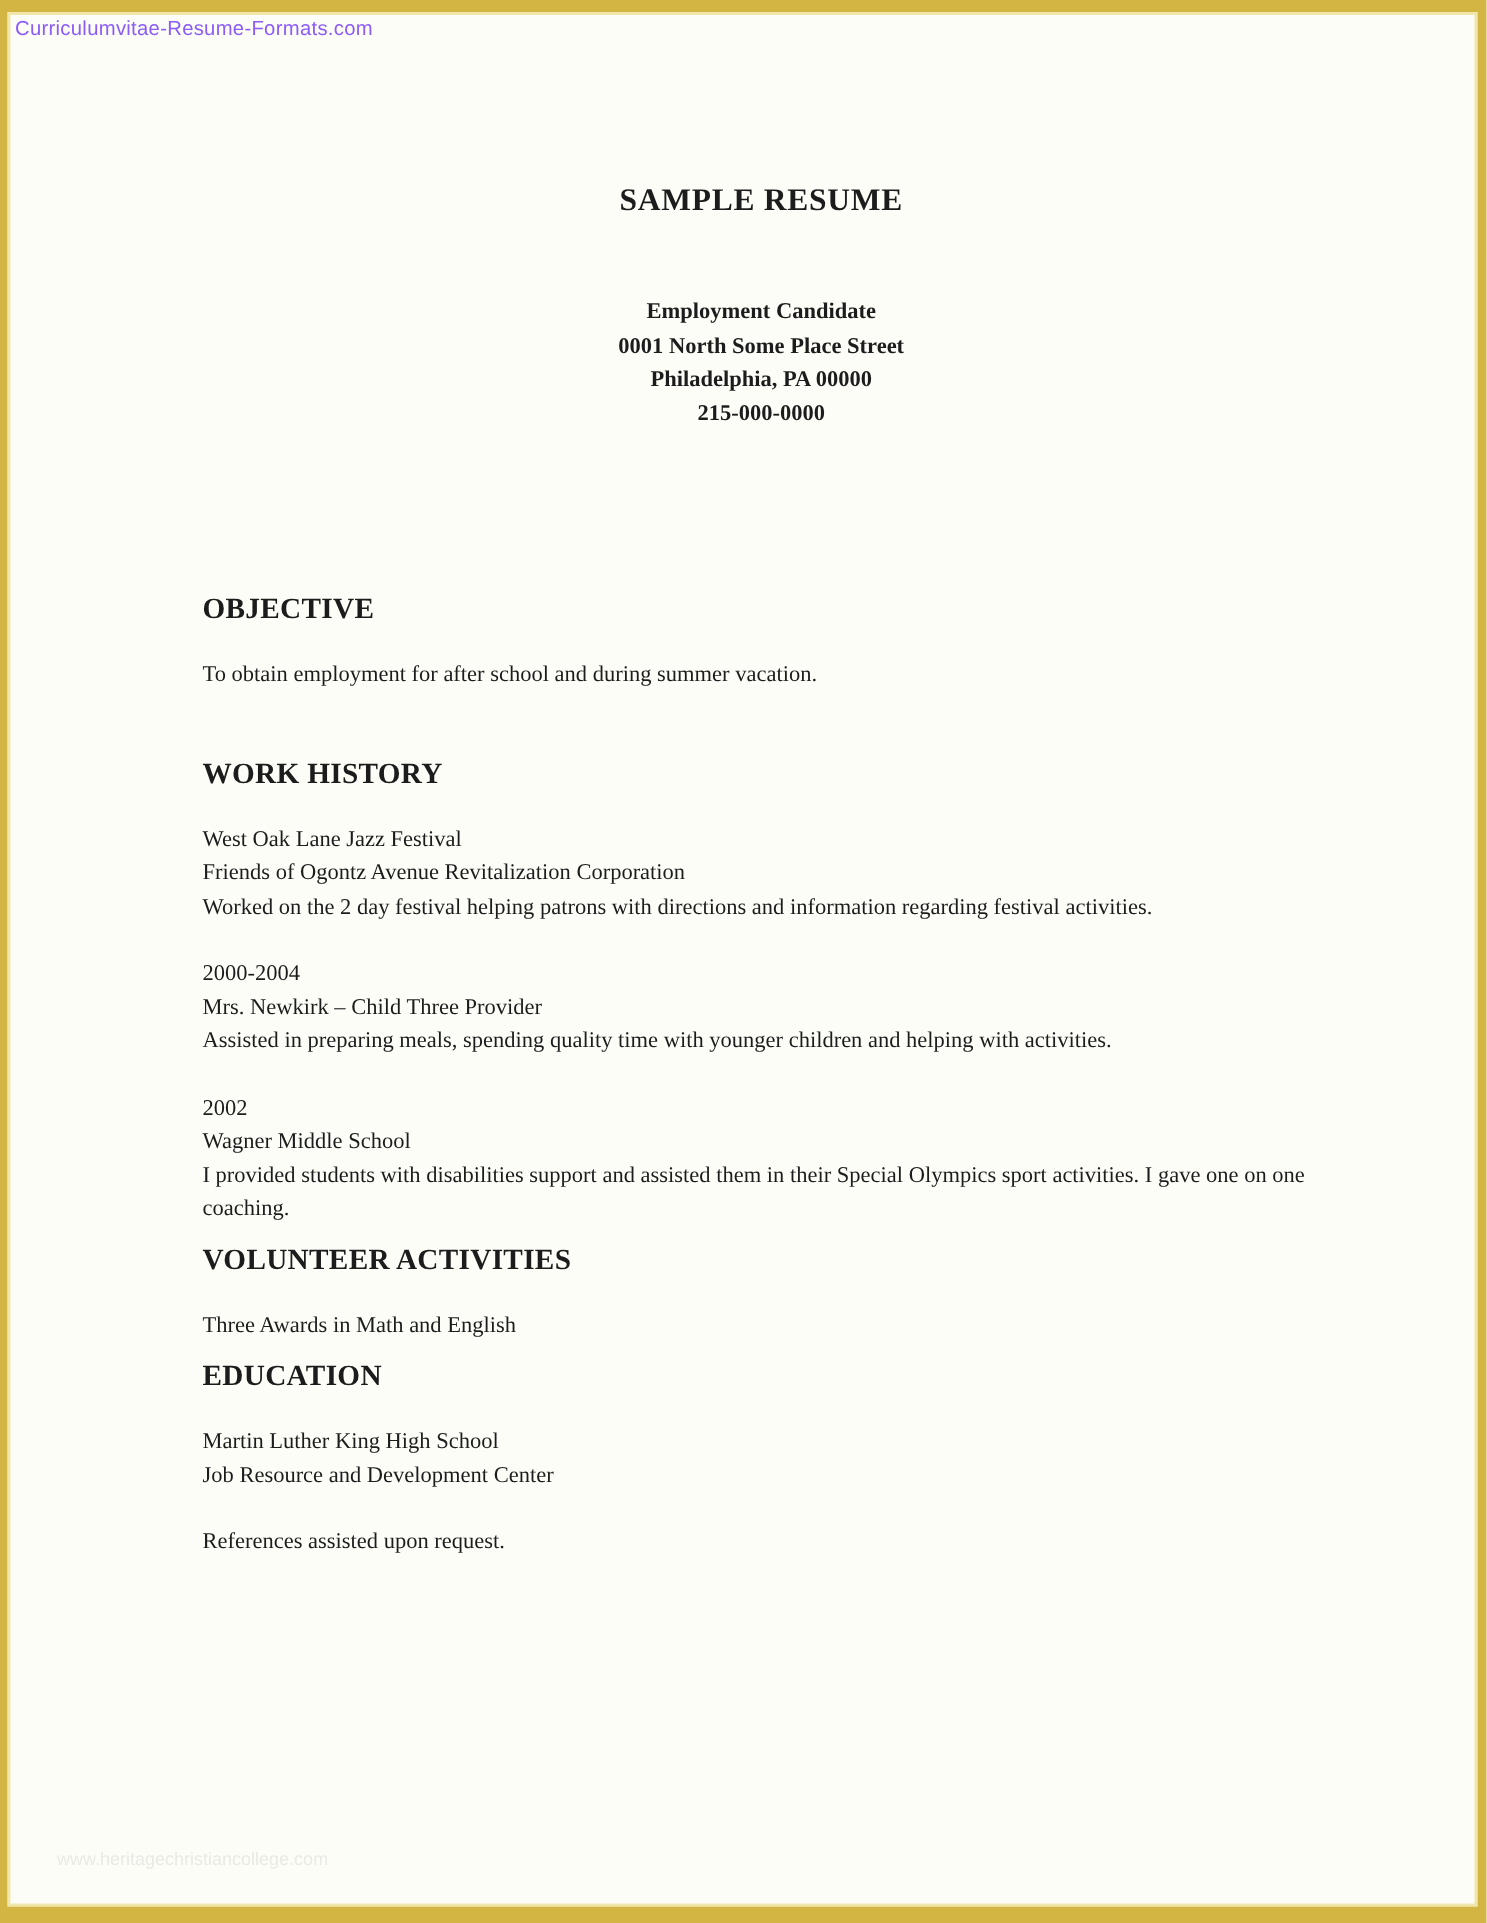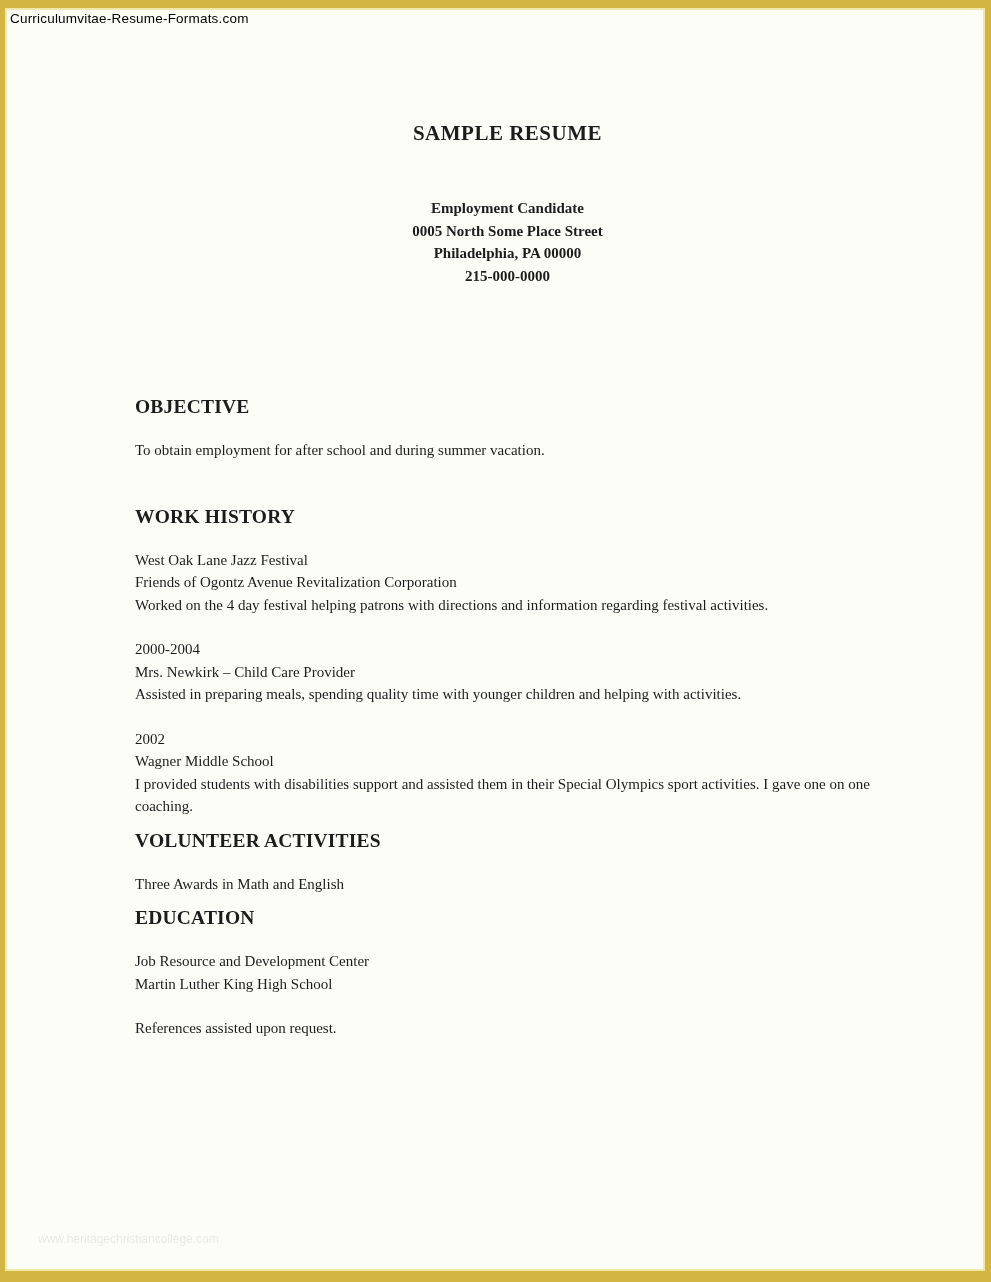--- a/index.html
+++ b/index.html
@@ -23,21 +23,21 @@
     background: #fdfdf8;
     box-shadow: inset 0 0 0 2px rgba(238, 223, 145, 0.75);
     color: #1c1c1c;
   }
   .wm-top {
     position: absolute;
     left: 5px;
     top: 3px;
     font-family: "Liberation Sans", "DejaVu Sans", sans-serif;
     font-size: 13.5px;
-    color: #000000;
+    color: #8b5cf6;
     letter-spacing: 0.2px;
   }
   .wm-bottom {
     position: absolute;
     left: 33px;
     top: 1224px;
     font-family: "Liberation Sans", "DejaVu Sans", sans-serif;
     font-size: 12px;
     color: rgba(110, 110, 110, 0.14);
   }
@@ -85,62 +85,62 @@
   <div class="page">
 
     <div class="wm-top">Curriculumvitae-Resume-Formats.com</div>
 
     <div class="content">
 
       <header class="doc-header">
         <h1 class="doc-title">SAMPLE RESUME</h1>
         <div class="contact">
           <div class="line">Employment Candidate</div>
-          <div class="line">0005 North Some Place Street</div>
+          <div class="line">0001 North Some Place Street</div>
           <div class="line">Philadelphia, PA 00000</div>
           <div class="line">215-000-0000</div>
         </div>
       </header>
 
       <div>
           <section class="section">
             <h2 class="section-heading">OBJECTIVE</h2>
             <div class="block">
               <div class="line">To obtain employment for after school and during summer vacation.</div>
             </div>
           </section>
           <section class="section">
             <h2 class="section-heading">WORK HISTORY</h2>
             <div class="block">
               <div class="line">West Oak Lane Jazz Festival</div>
               <div class="line">Friends of Ogontz Avenue Revitalization Corporation</div>
-              <div class="line">Worked on the 4 day festival helping patrons with directions and information regarding festival activities.</div>
+              <div class="line">Worked on the 2 day festival helping patrons with directions and information regarding festival activities.</div>
             </div>
             <div class="block">
               <div class="line">2000-2004</div>
-              <div class="line">Mrs. Newkirk – Child Care Provider</div>
+              <div class="line">Mrs. Newkirk – Child Three Provider</div>
               <div class="line">Assisted in preparing meals, spending quality time with younger children and helping with activities.</div>
             </div>
             <div class="block">
               <div class="line">2002</div>
               <div class="line">Wagner Middle School</div>
               <div class="line">I provided students with disabilities support and assisted them in their Special Olympics sport activities. I gave one on one coaching.</div>
             </div>
           </section>
           <section class="section">
             <h2 class="section-heading">VOLUNTEER ACTIVITIES</h2>
             <div class="block">
               <div class="line">Three Awards in Math and English</div>
             </div>
           </section>
           <section class="section">
             <h2 class="section-heading">EDUCATION</h2>
             <div class="block">
+              <div class="line">Martin Luther King High School</div>
               <div class="line">Job Resource and Development Center</div>
-              <div class="line">Martin Luther King High School</div>
             </div>
             <div class="block">
               <div class="line">References assisted upon request.</div>
             </div>
           </section>
         </div>
 
     </div>
 
     <div class="wm-bottom">www.heritagechristiancollege.com</div>

